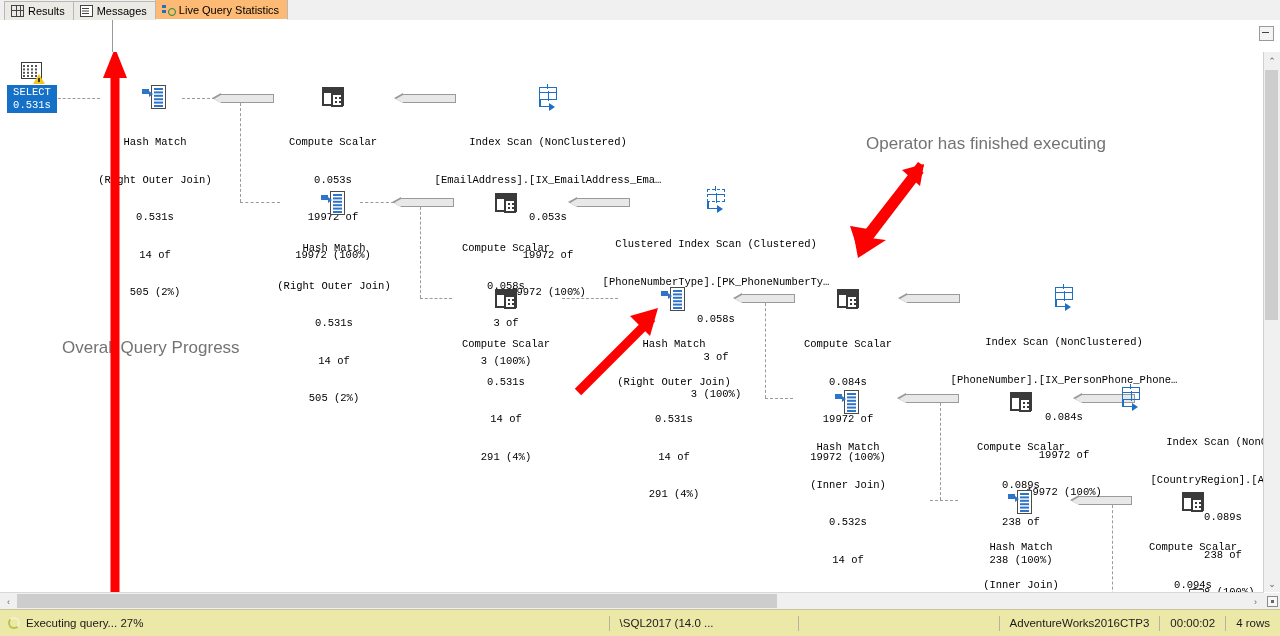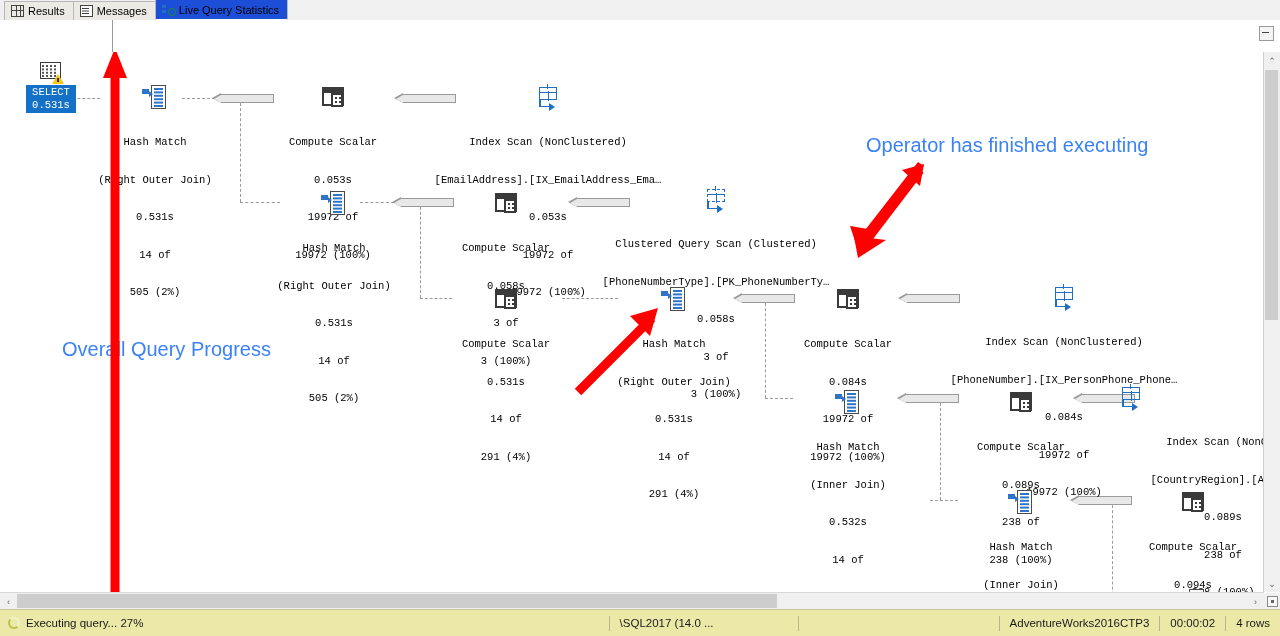--- a/index.html
+++ b/index.html
@@ -16,21 +16,21 @@
     position: absolute; left:0; top:0; width:1280px; height:20px;
     background:#f0f0f0; border-bottom:1px solid #a0a0a0;
     display:flex; align-items:flex-end;
   }
   .tab {
     height:18px; display:flex; align-items:center; gap:4px;
     padding:0 8px 0 6px; font-size:11px; color:#000;
     background:#eceae4; border:1px solid #b8b8b8; border-bottom:none;
     margin-right:-1px; cursor:default; white-space:nowrap;
   }
-  .tab.active { background:#1d4ed8; border-bottom:1px solid #ffffff; height:19px;justify-content:space-between; }
+  .tab.active { background:#fdba74; border-bottom:1px solid #ffffff; height:19px;justify-content:space-between; }
   .tab .ticon { width:13px; height:12px; display:inline-block; position:relative; flex:0 0 auto;}
 
   
   .ic-grid { border:1.3px solid #444; box-sizing:border-box; }
   .ic-grid::before{content:"";position:absolute;left:0;top:3.5px;width:100%;height:1px;background:#444;}
   .ic-grid::after{content:"";position:absolute;top:0;left:4px;width:1px;height:100%;background:#444;box-shadow:4px 0 0 #444;}
   
   .ic-msg { border:1.3px solid #444; box-sizing:border-box; background:#fff;}
   .ic-msg::before{content:"";position:absolute;left:1px;top:2px;width:7px;height:1px;background:#444;
     box-shadow:0 2.5px 0 #444, 0 5px 0 #444;}
@@ -110,22 +110,22 @@
   .dash-h { border-top:1.4px dashed #9a9a9a; height:0; }
   .dash-v { border-left:1.4px dashed #9a9a9a; width:0; }
   .arrow-h { position:absolute; height:9px; }
   .arrow-h .body { position:absolute; right:0; top:0; height:9px; background:#e8e8e8; border:1px solid #9a9a9a; box-sizing:border-box;}
   .arrow-h .head { position:absolute; left:0; top:-1px; width:0; height:0;
      border-right:9px solid #9a9a9a; border-top:5.5px solid transparent; border-bottom:5.5px solid transparent;}
   .arrow-h .head-in { position:absolute; left:2px; top:0.5px; width:0; height:0;
      border-right:7px solid #e8e8e8; border-top:4px solid transparent; border-bottom:4px solid transparent;}
 
   
-  .annot { position:absolute; color:#3b82f6; font-family:"Liberation Sans", sans-serif;
-           font-size:20px; white-space:nowrap; font-weight:400; }
+  .annot { position:absolute; color:#737373; font-family:"Liberation Sans", sans-serif;
+           font-size:17px; white-space:nowrap; font-weight:400; }
   .redarrow { position:absolute; }
 
   
   .vscroll { position:absolute; right:0; top:52px; width:16px; height:540px; background:#f0f0f0; border-left:1px solid #d0d0d0;}
   .vthumb { position:absolute; left:1px; top:18px; width:13px; height:250px; background:#cdcdcd; }
   .vbtn { position:absolute; left:0; width:16px; height:17px; color:#606060; font-size:9px;
           display:flex; align-items:center; justify-content:center; background:#f0f0f0;}
   .vbtn.up{ top:0; } .vbtn.down{ bottom:0; }
 
   .hscroll { position:absolute; left:0; bottom:26px; width:1264px; height:17px; background:#f0f0f0; border-top:1px solid #d8d8d8;}
@@ -244,21 +244,21 @@
       <div class="body" style="width:54px;"></div>
         <div class="head"></div>
         <div class="head-in"></div>
     </div>
     <div class="arrow-h" style="left:1070px; top:444px; width:62px;">
       <div class="body" style="width:54px;"></div>
         <div class="head"></div>
         <div class="head-in"></div>
     </div>
 
-    <div class="selnode" style="left:21px; top:10px; width:60px;">
+    <div class="selnode" style="left:2px; top:10px; width:60px;">
       <div class="sel-icon">
         <div class="sh"></div>
           <div class="warn"></div>
       </div>
       <div class="sel-lbl"><span>SELECT</span>
 <span>0.531s</span></div>
     </div>
 
     <div class="node" style="left:95px; top:8px; width:120px;">
       <span class="icon ic-hash"><i class="bars"></i><i class="arr"></i></span>
@@ -298,21 +298,21 @@
     <div class="node" style="left:448px; top:114px; width:116px;">
       <span class="icon ic-cs"><i class="outer"></i><i class="inner"></i></span>
       <span class="lbl">Compute Scalar</span>
       <span class="lbl">0.058s</span>
       <span class="lbl">3 of</span>
       <span class="lbl">3 (100%)</span>
     </div>
 
     <div class="node" style="left:600px; top:110px; width:232px;">
       <span class="icon ic-scan clustered"><i class="tbl"></i><i class="stem"></i><i class="lhook"></i><i class="lbot"></i><i class="larrow"></i></span>
-      <span class="lbl">Clustered Query Scan (Clustered)</span>
+      <span class="lbl">Clustered Index Scan (Clustered)</span>
       <span class="lbl">[PhoneNumberType].[PK_PhoneNumberTy…</span>
       <span class="lbl">0.058s</span>
       <span class="lbl">3 of</span>
       <span class="lbl">3 (100%)</span>
     </div>
 
     <div class="node" style="left:448px; top:210px; width:116px;">
       <span class="icon ic-cs"><i class="outer"></i><i class="inner"></i></span>
       <span class="lbl">Compute Scalar</span>
       <span class="lbl">0.531s</span>

